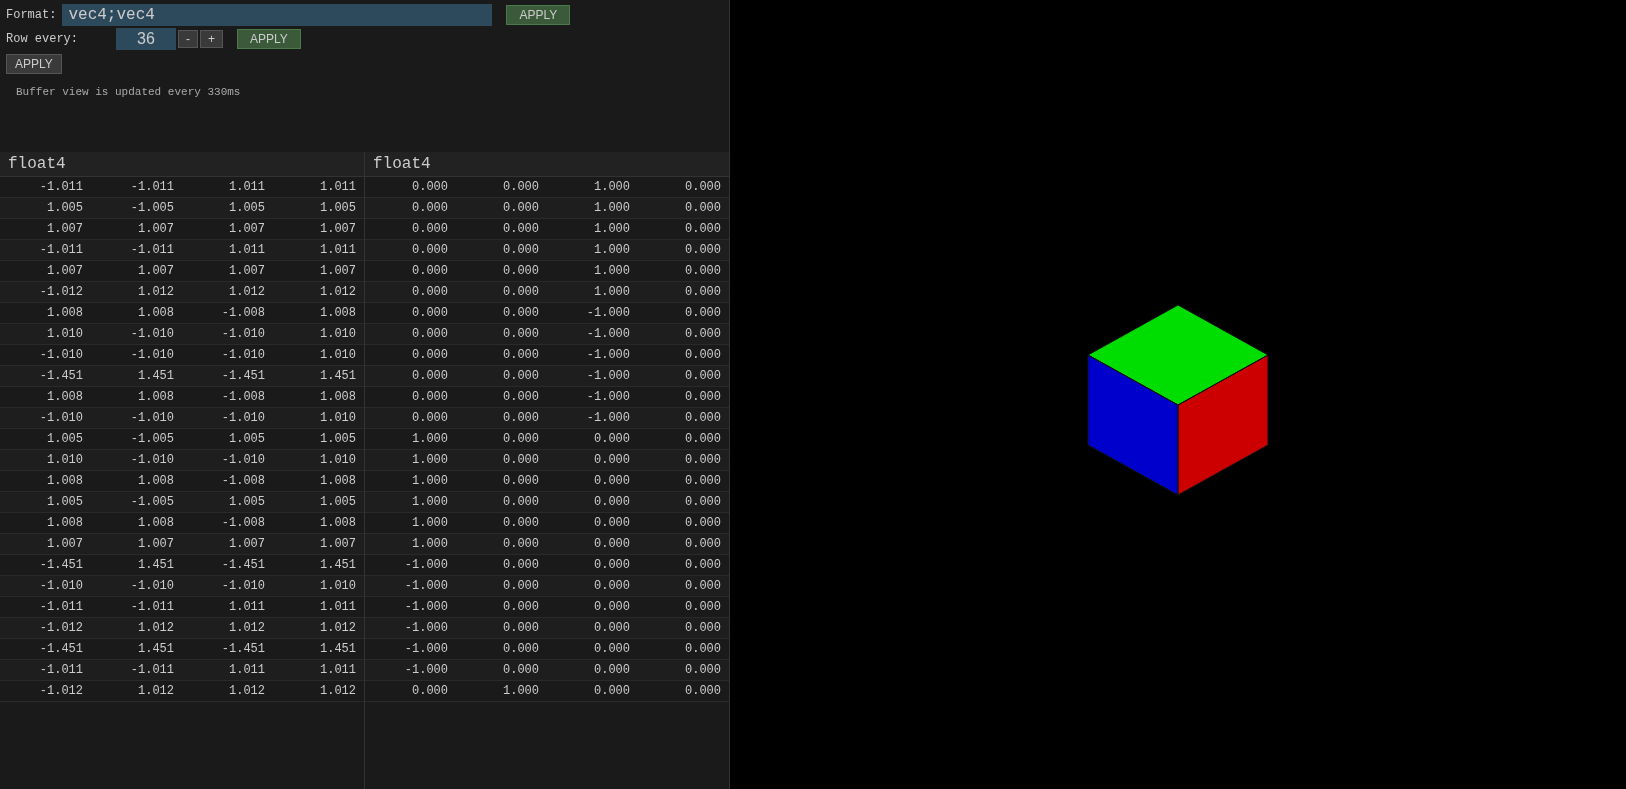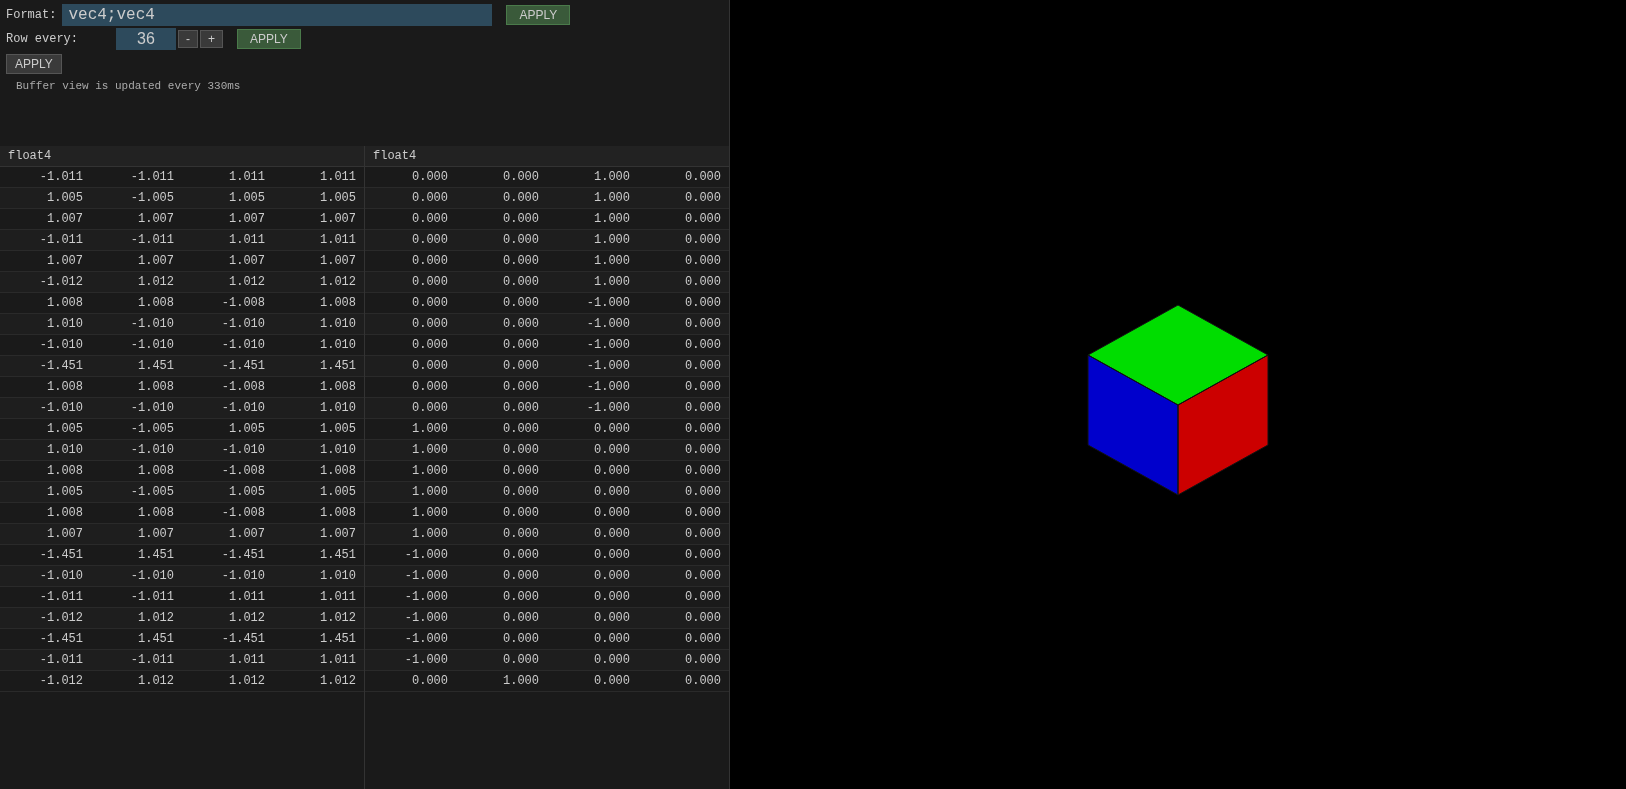--- a/index.html
+++ b/index.html
@@ -82,41 +82,41 @@
       border: 1px solid #555;
       color: #cccccc;
       padding: 1px 7px;
       cursor: pointer;
       font-size: 12px;
       margin-left: 2px;
     }
     .update-notice {
       color: #aaaaaa;
       font-size: 11px;
-      margin-top: 4px;
+      margin-top: 10px;
       padding-left: 10px;
     }
     #table-section {
       display: flex;
       flex: 1;
       overflow-y: auto;
       overflow-x: hidden;
     }
     .table-half {
       flex: 1;
       overflow: hidden;
     }
     .table-half + .table-half {
       border-left: 1px solid #333;
     }
     .type-header {
       color: #cccccc;
       padding: 3px 8px;
       background: #222;
-      font-size: 12px;
+      font-size: 16px;
       border-bottom: 1px solid #333;
       position: sticky;
       top: 0;
       z-index: 10;
     }
     table {
       width: 100%;
       border-collapse: collapse;
     }
     td {

